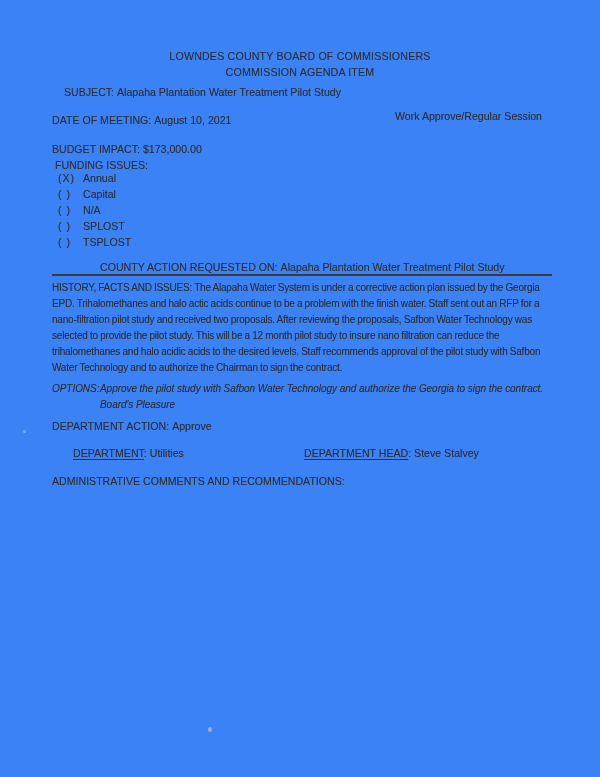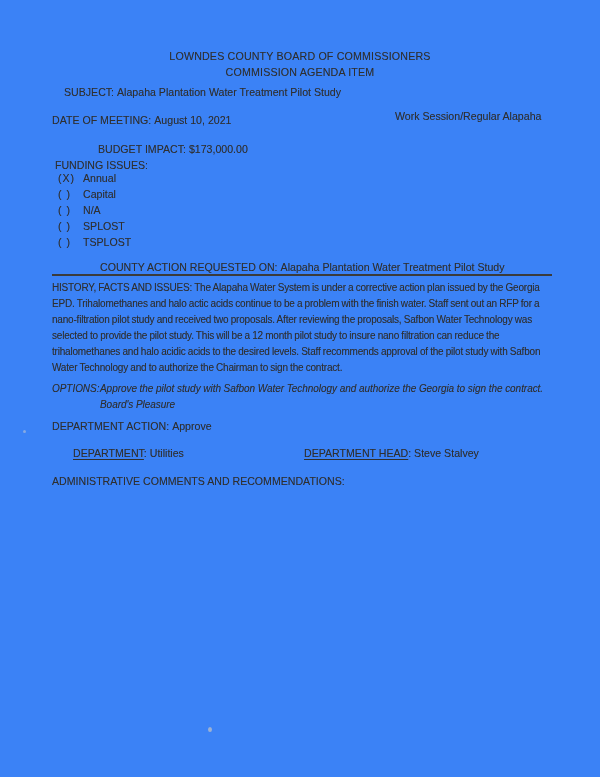--- a/index.html
+++ b/index.html
@@ -20,21 +20,21 @@
     text-align: center;
     font-size: 10.7px;
     line-height: 16px;
     letter-spacing: 0.15px;
   }
   .line { white-space: nowrap; }
   .gap { margin-left: 3px; }
   .subject   { left: 52px; top: 86px; margin-left: 12px; }
   .date      { left: 52px; top: 114px; }
   .session   { left: 395px; top: 110px; }
-  .budget    { left: 52px; top: 143px; margin-left: 46px; }
+  .budget    { left: 52px; top: 143px; }
   .fund-label{ left: 55px; top: 159px; }
   .fund-list { left: 58px; top: 172px; }
   .fund-row  { display: flex; height: 16px; align-items: flex-start; }
   .fund-mark { width: 25px; letter-spacing: 1px; }
   .county    { left: 52px; top: 261px; margin-left: 48px; }
   .rule {
     left: 52px; top: 274px;
     width: 500px; height: 1.6px;
     background: #3b3b3b;
   }
@@ -89,21 +89,21 @@
   </div>
 
   <div class="abs subject line">
     <span>SUBJECT:</span><span class="gap">Alapaha Plantation Water Treatment Pilot Study</span>
   </div>
 
   <div class="abs date line">
     <span>DATE OF MEETING:</span><span class="gap">August 10, 2021</span>
   </div>
 
-  <div class="abs session line">Work Session/Regular Alapaha</div>
+  <div class="abs session line">Work Approve/Regular Session</div>
 
   <div class="abs budget line">
     <span>BUDGET IMPACT:</span><span class="gap">$173,000.00</span>
   </div>
 
   <div class="abs fund-label line">FUNDING ISSUES:</div>
 
   <div class="abs fund-list">
     <div class="fund-row">
       <span class="fund-mark">(X)</span>

